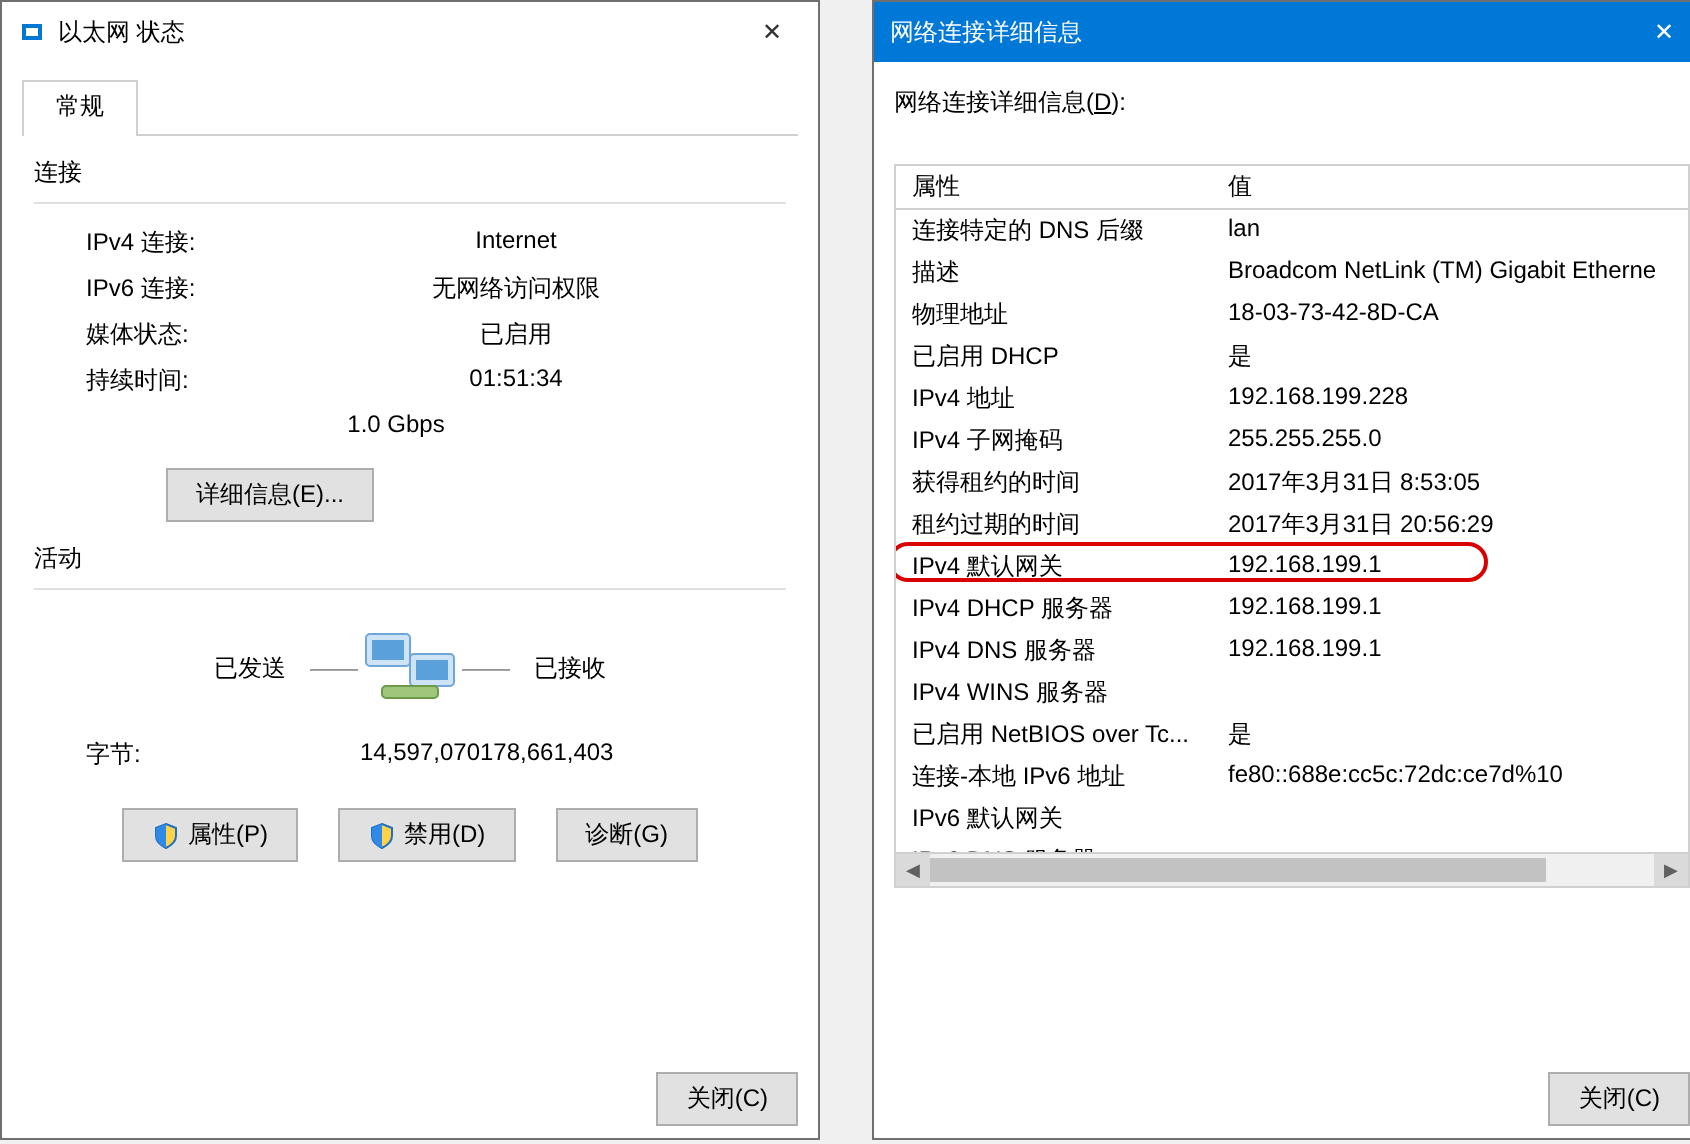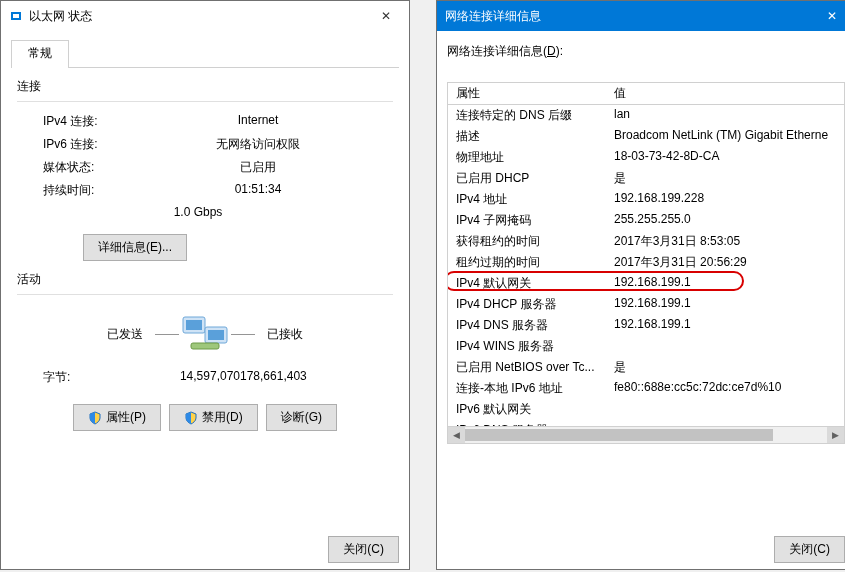--- a/index.html
+++ b/index.html
@@ -17,21 +17,21 @@
 .body-pad{padding:8px 10px}
 .tabrow{display:flex;border-bottom:1px solid #d0d0d0;margin-bottom:10px}
 .tab{padding:4px 16px 6px;border:1px solid #d0d0d0;border-bottom:none;background:#fff;position:relative;top:1px;cursor:pointer}
 .section{margin:6px 6px 10px}
 .sec-title{margin-bottom:6px}
 .hr{height:1px;background:#e0e0e0;margin:4px 0 8px}
 .kv-row{display:flex;padding:3px 0}
 .kv-left{width:120px;padding-left:26px}
 .kv-right{flex:1;text-align:center;padding-right:14px}
 .btn{background:#e1e1e1;border:1px solid #adadad;padding:4px 14px;cursor:pointer;font-size:12px;display:inline-flex;align-items:center;gap:4px}
-.btn-row{display:flex;gap:8px;justify-content:center;margin:10px 0 6px}
+.btn-row{display:flex;gap:20px;justify-content:center;margin:10px 0 6px}
 .details-btn-wrap{display:flex;justify-content:center;margin:12px 0 6px}
 .activity{display:flex;align-items:center;justify-content:center;margin:18px 0 6px}
 .act-label{min-width:60px;text-align:center}
 .act-dash{color:#888}
 .act-icon{width:52px;height:42px}
 .bytes-row{display:flex;padding:8px 0}
 .bytes-l{width:90px;padding-left:26px}
 .bytes-m{flex:1;text-align:right}
 .bytes-r{flex:1;padding-right:20px}
 .footer{position:absolute;bottom:6px;right:10px}

